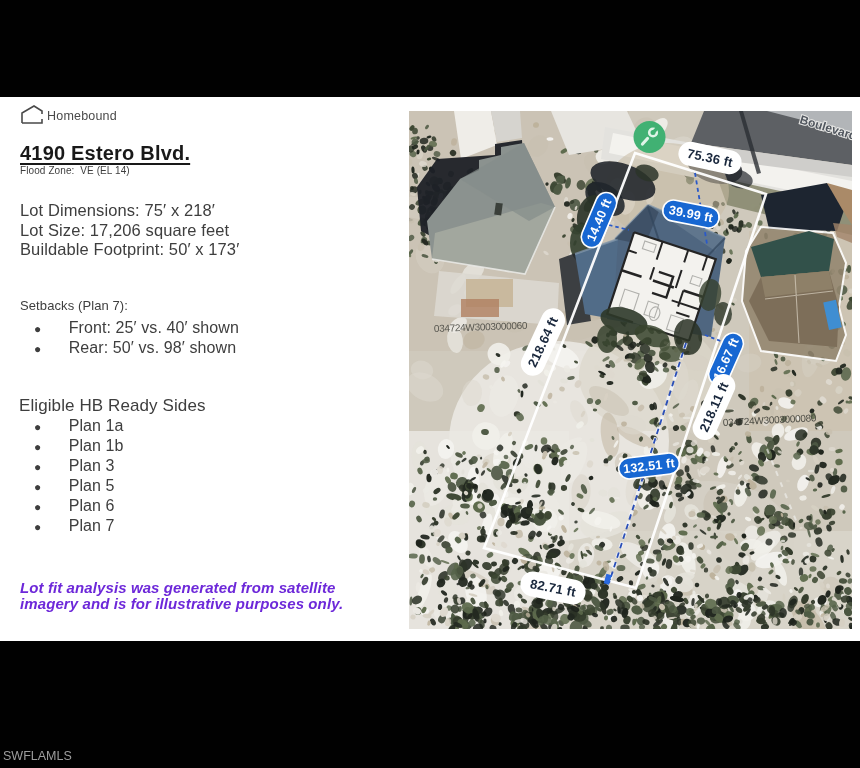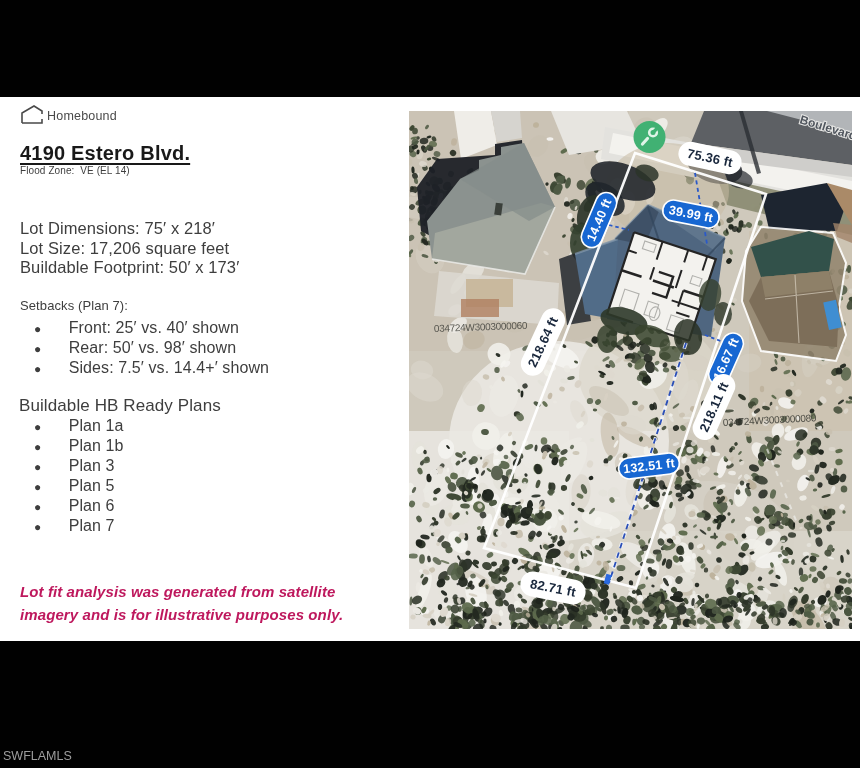--- a/index.html
+++ b/index.html
@@ -22,50 +22,49 @@
 <svg width="200" height="24" viewBox="0 0 200 24">
 <path d="M2 20 L2 10 L14 3 L22 8 L22 11 M2 20 L22 20 L22 16" fill="none" stroke="#4a4a4a" stroke-width="1.6"></path>
 <text x="27" y="17" font-size="12.5" fill="#4a4a4a" letter-spacing="0.2">Homebound</text>
 </svg>
 </div>
 
 <div class="abs" style="left:20px;top:142px;font-size:20px;font-weight:bold;color:#191919;letter-spacing:0.2px;text-decoration:underline;text-underline-offset:3px;">4190 Estero Blvd.</div>
 
 <div class="abs txt" style="left:20px;top:165px;font-size:10px;">Flood Zone:&nbsp; VE (EL 14)</div>
 
-<div class="abs txt" style="left:20px;top:201px;line-height:19.6px;font-size:16.5px;margin-top:18px;">
+<div class="abs txt" style="left:20px;top:201px;line-height:19.6px;font-size:16.5px;">
 Lot Dimensions: 75′ x 218′<br>
 Lot Size: 17,206 square feet<br>
 Buildable Footprint: 50′ x 173′
 </div>
 
 <div class="abs txt" style="left:20px;top:298px;font-size:13px;">Setbacks (Plan 7):</div>
 
 <div class="abs txt" style="left:34px;top:318px;line-height:20px;">
 <ul>
 <li><span style="font-size:12px;">●</span>&nbsp;&nbsp;&nbsp;&nbsp;&nbsp;&nbsp;Front: 25′ vs. 40′ shown</li>
 <li><span style="font-size:12px;">●</span>&nbsp;&nbsp;&nbsp;&nbsp;&nbsp;&nbsp;Rear: 50′ vs. 98′ shown</li>
-<li><span style="font-size:12px;">●</span>&nbsp;&nbsp;&nbsp;&nbsp;&nbsp;&nbsp;Sides: 7.5′ vs. 14.4+′ shown</li>
 </ul>
 </div>
 
-<div class="abs txt" style="left:19px;top:396px;font-size:17px;">Buildable HB Ready Plans</div>
+<div class="abs txt" style="left:19px;top:396px;font-size:17px;">Eligible HB Ready Sides</div>
 
 <div class="abs txt" style="left:34px;top:416px;line-height:19.8px;">
 <ul>
 <li><span style="font-size:12px;">●</span>&nbsp;&nbsp;&nbsp;&nbsp;&nbsp;&nbsp;Plan 1a</li>
 <li><span style="font-size:12px;">●</span>&nbsp;&nbsp;&nbsp;&nbsp;&nbsp;&nbsp;Plan 1b</li>
 <li><span style="font-size:12px;">●</span>&nbsp;&nbsp;&nbsp;&nbsp;&nbsp;&nbsp;Plan 3</li>
 <li><span style="font-size:12px;">●</span>&nbsp;&nbsp;&nbsp;&nbsp;&nbsp;&nbsp;Plan 5</li>
 <li><span style="font-size:12px;">●</span>&nbsp;&nbsp;&nbsp;&nbsp;&nbsp;&nbsp;Plan 6</li>
 <li><span style="font-size:12px;">●</span>&nbsp;&nbsp;&nbsp;&nbsp;&nbsp;&nbsp;Plan 7</li>
 </ul>
 </div>
 
-<div class="abs" style="left:20px;top:580px;font-size:15px;font-weight:bold;font-style:italic;color:#be185d;line-height:23px;letter-spacing:0.1px;">Lot fit analysis was generated from satellite<br>imagery and is for illustrative purposes only.</div>
+<div class="abs" style="left:20px;top:580px;font-size:15px;font-weight:bold;font-style:italic;color:#6d28d9;line-height:16px;letter-spacing:0.1px;">Lot fit analysis was generated from satellite<br>imagery and is for illustrative purposes only.</div>
 
 <div class="abs" style="left:409px;top:111px;width:443px;height:518px;">
 <svg width="443" height="518" viewBox="0 0 443 518">
 <defs>
 <clipPath id="cp">
           <rect x="0" y="0" width="443" height="518"></rect>
         </clipPath>
 </defs>
 <g clip-path="url(#cp)">
 

